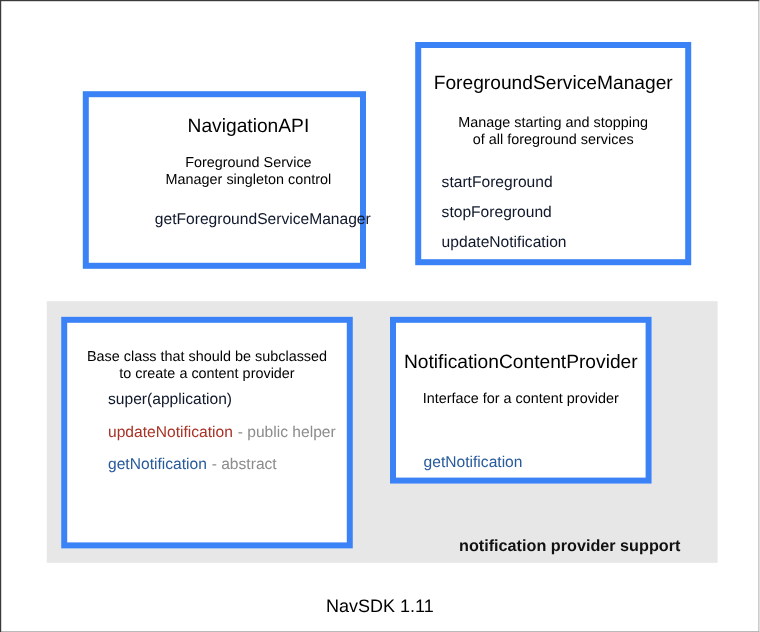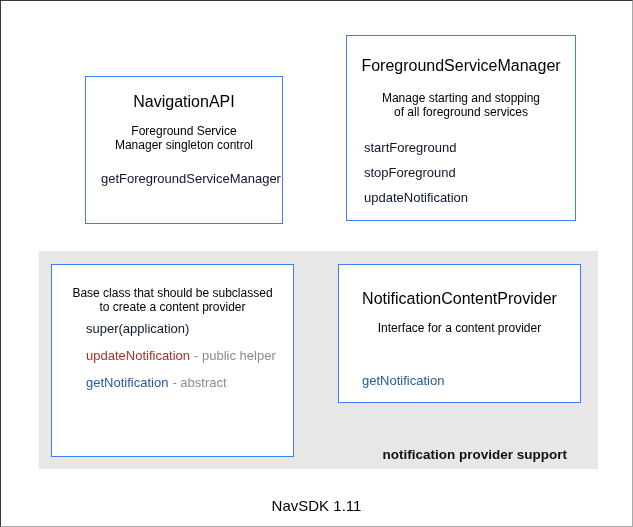--- a/index.html
+++ b/index.html
@@ -13,26 +13,26 @@
     overflow:hidden;
   }
   .group-region {
     position:absolute;
     left:38px; top:250px; width:559px; height:218px;
     background:#e7e7e7;
   }
   .class-box {
     position:absolute;
     background:#ffffff;
-    border:1px solid #3b82f6;
+    border:5px solid #3b82f6;
   }
-  #box-navigation-api { left:84px;  top:75px;  width:198px; height:148px; }
+  #box-navigation-api { left:68px;  top:75px;  width:236px; height:148px;padding-left:40px; }
   #box-fsm            { left:345px; top:34px;  width:230px; height:186px; }
   #box-ncp-base       { left:50px;  top:263px; width:243px; height:193px; }
-  #box-ncp            { left:337px; top:263px; width:243px; height:139px; }
+  #box-ncp            { left:324px; top:263px; width:218px; height:139px; }
 
   .box-title {
     text-align:center; font-size:16px; line-height:18px; color:#000000;
     white-space:nowrap;
   }
   #box-navigation-api .box-title { margin-top:16px; }
   #box-fsm            .box-title { margin-top:21px; }
   #box-ncp-base       .box-title { margin-top:24px; font-size:15.5px; }
   #box-ncp            .box-title { margin-top:25px; }
 

